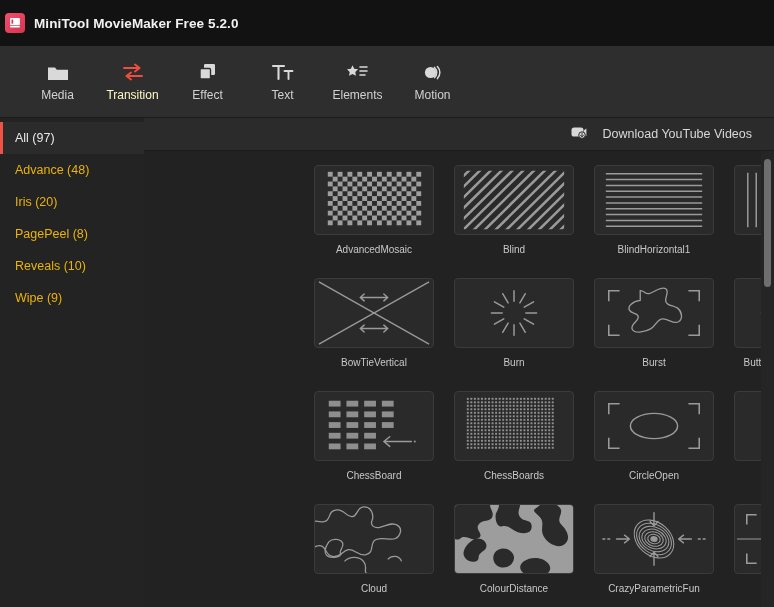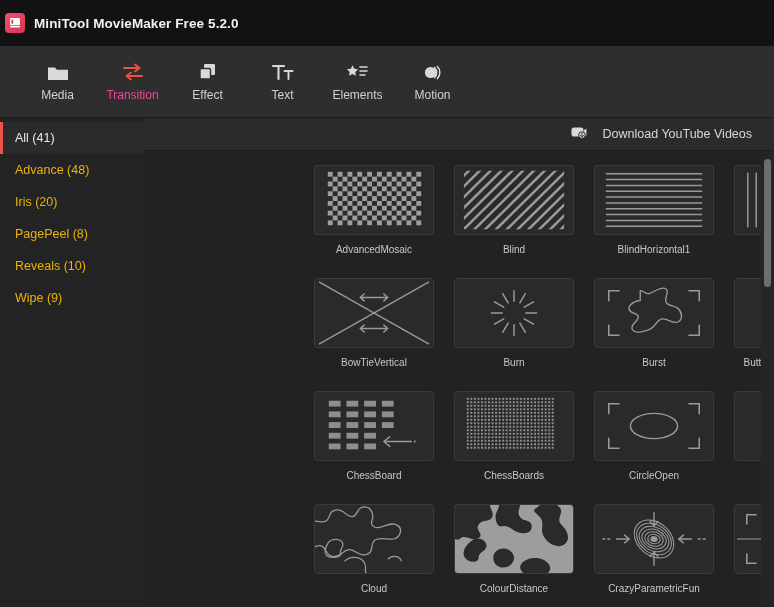--- a/index.html
+++ b/index.html
@@ -35,21 +35,21 @@
     display: flex; align-items: center; padding-left: 20px;
   }
   .tool {
     width: 75px; height: 60px;
     display: flex; flex-direction: column;
     align-items: center; justify-content: center; gap: 6px;
     cursor: default;
   }
   .tool .ticon { height: 20px; display: flex; align-items: flex-end; }
   .tool .tlabel { font-size: 12px; color: #d2d2d2; white-space: nowrap; }
-  .tool.active .tlabel { color: #ec4899; }
+  .tool.active .tlabel { color: #fef9c3; }
 
   
   #body { display: flex; height: 505px; }
 
   
   #sidebar {
     width: 144px; height: 100%;
     background: #232323; flex: 0 0 144px;
     padding-top: 4px;
   }
@@ -195,21 +195,21 @@
       </svg>
     </span>
     <span class="tlabel">Motion</span>
   </div>
 </div>
 
 <div id="body">
 
   <div id="sidebar">
     <div class="cat active">
-      <span>All (41)</span>
+      <span>All (97)</span>
     </div>
     <div class="cat">
       <span>Advance (48)</span>
     </div>
     <div class="cat">
       <span>Iris (20)</span>
     </div>
     <div class="cat">
       <span>PagePeel (8)</span>
     </div>

